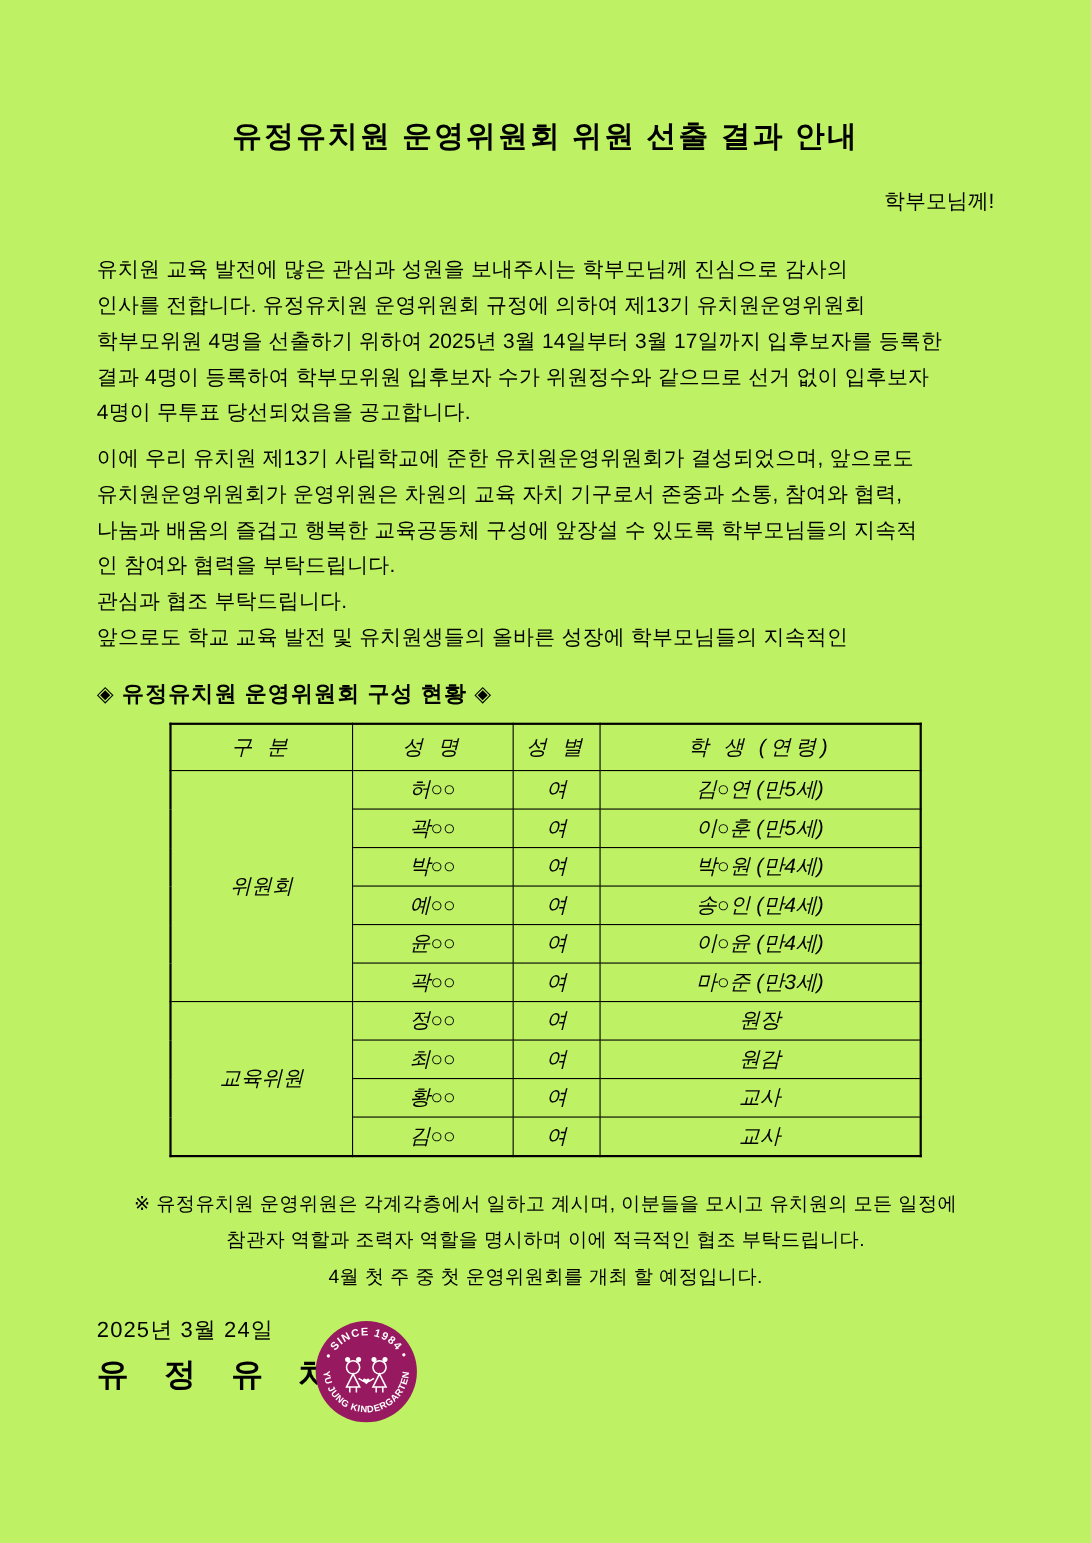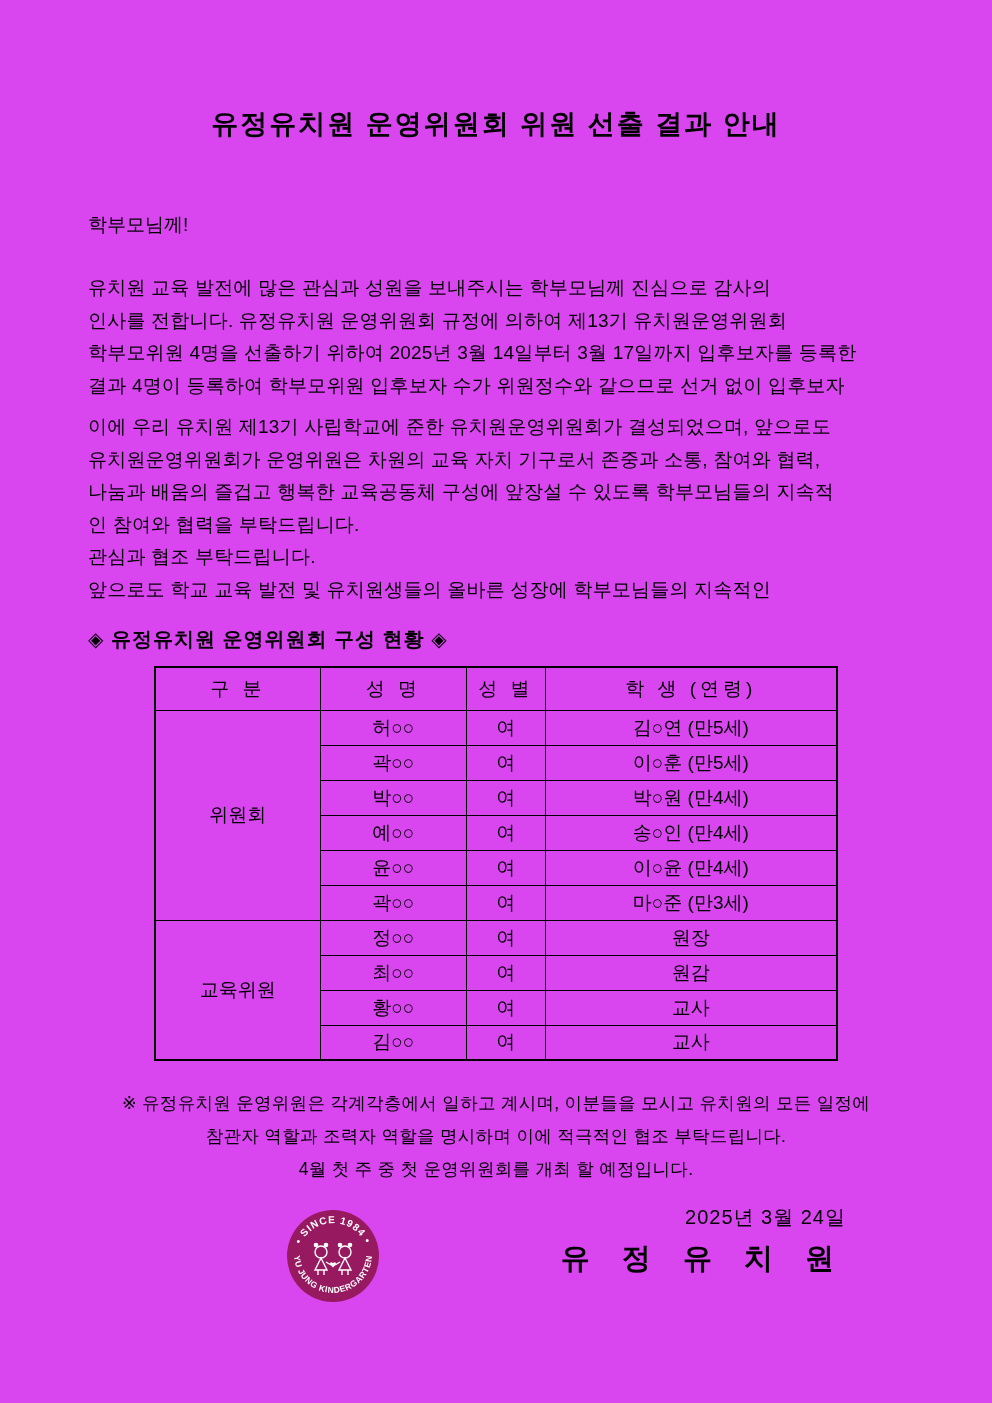--- a/index.html
+++ b/index.html
@@ -1,39 +1,39 @@
 <!DOCTYPE html>
 <html><head>
 <meta charset="utf-8">
 <style>
   * { margin:0; padding:0; box-sizing:border-box; }
   html,body { background:#e8e8e8; }
   .page {
     position:relative;
     width:992px; height:1403px;
     margin:0 auto;
-    background:#d946ef;
+    background:#bef264;
     font-family:"Liberation Sans","DejaVu Sans",sans-serif;
     color:#000;
     overflow:hidden;
   }
   .content { padding:106px 88px 0 88px; }
 
   .doc-title {
     text-align:center;
     font-size:27px;
     font-weight:bold;
     letter-spacing:2px;
     white-space:nowrap;
   }
 
   .salutation {
-    text-align:left;
+    text-align:right;
     font-size:19px;
-    margin-top:70px;
+    margin-top:28px;
   }
 
   .para { margin-top:34px; }
   .para.p2 { margin-top:9px; }
   .para.p3 { margin-top:0; }
   .para .line {
     font-size:19px;
     line-height:32.5px;
     white-space:nowrap;
     letter-spacing:0.2px;
@@ -53,20 +53,21 @@
     border:2px solid #000;
     table-layout:fixed;
   }
   table.committee th, table.committee td {
     border:1px solid #000;
     text-align:center;
     vertical-align:middle;
     font-size:19px;
     font-weight:normal;
     padding:0;
+    font-style:italic;
   }
   table.committee th { height:43px; letter-spacing:4px; }
   table.committee td { height:35px; }
   col.c-group  { width:24.2%; }
   col.c-name   { width:21.5%; }
   col.c-gender { width:11.5%; }
   col.c-student{ width:42.8%; }
 
   .footnote {
     margin-top:26px;
@@ -78,21 +79,21 @@
     white-space:nowrap;
     letter-spacing:0.3px;
   }
 
   .footer {
     position:relative;
     margin-top:18px;
     height:120px;
   }
   .footer-text {
-    text-align:right;
+    text-align:left;
     padding-right:58px;
   }
   .footer-date { font-size:20px; letter-spacing:1px; }
   .footer-org  {
     margin-top:8px;
     font-size:29px;
     font-weight:bold;
     letter-spacing:12px;
   }
   .logo {
@@ -109,20 +110,21 @@
 
     <h1 class="doc-title">유정유치원 운영위원회 위원 선출 결과 안내</h1>
 
     <div class="salutation">학부모님께!</div>
 
     <div class="para p1">
       <div class="line">유치원 교육 발전에 많은 관심과 성원을 보내주시는 학부모님께 진심으로 감사의</div>
       <div class="line">인사를 전합니다.  유정유치원 운영위원회 규정에 의하여 제13기 유치원운영위원회</div>
       <div class="line">학부모위원 4명을 선출하기 위하여 2025년 3월 14일부터 3월 17일까지 입후보자를 등록한</div>
       <div class="line">결과 4명이 등록하여 학부모위원 입후보자 수가 위원정수와 같으므로 선거 없이 입후보자</div>
+      <div class="line">4명이 무투표 당선되었음을 공고합니다.</div>
     </div>
 
     <div class="para p2">
       <div class="line">이에 우리 유치원 제13기 사립학교에 준한 유치원운영위원회가 결성되었으며, 앞으로도</div>
       <div class="line">유치원운영위원회가 운영위원은 차원의 교육 자치 기구로서 존중과 소통, 참여와 협력,</div>
       <div class="line">나눔과 배움의 즐겁고 행복한 교육공동체 구성에 앞장설 수 있도록 학부모님들의 지속적</div>
       <div class="line">인 참여와 협력을 부탁드립니다.</div>
     </div>
 
     <div class="para p3">

